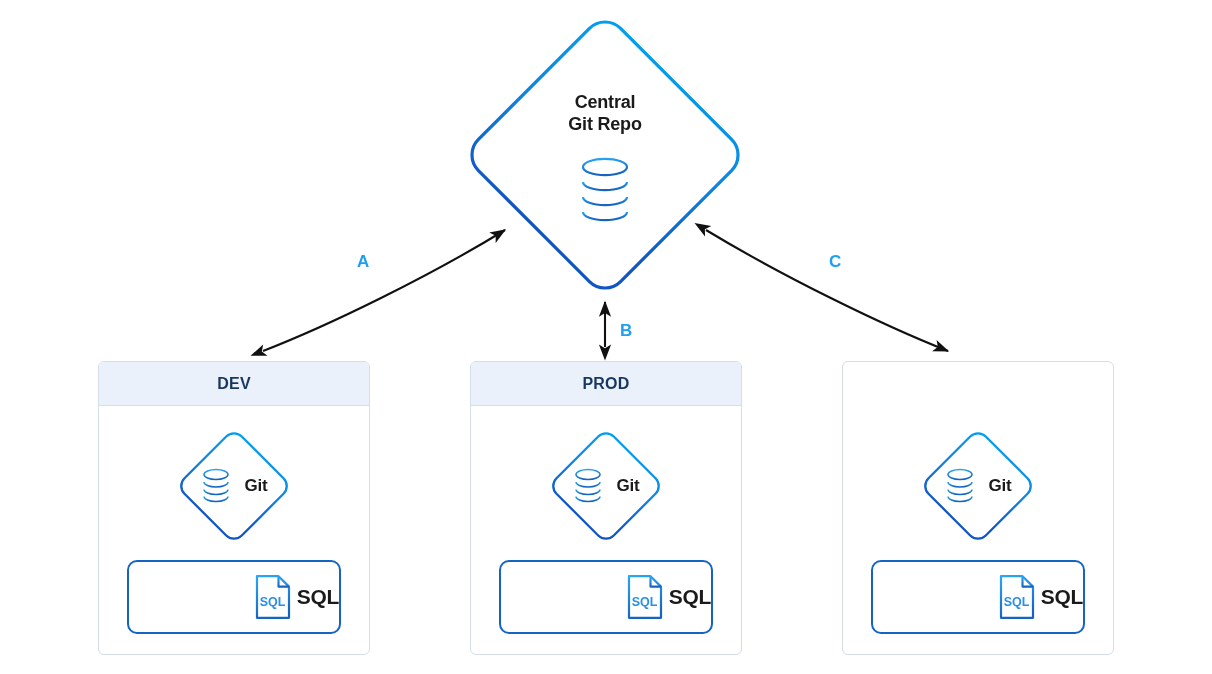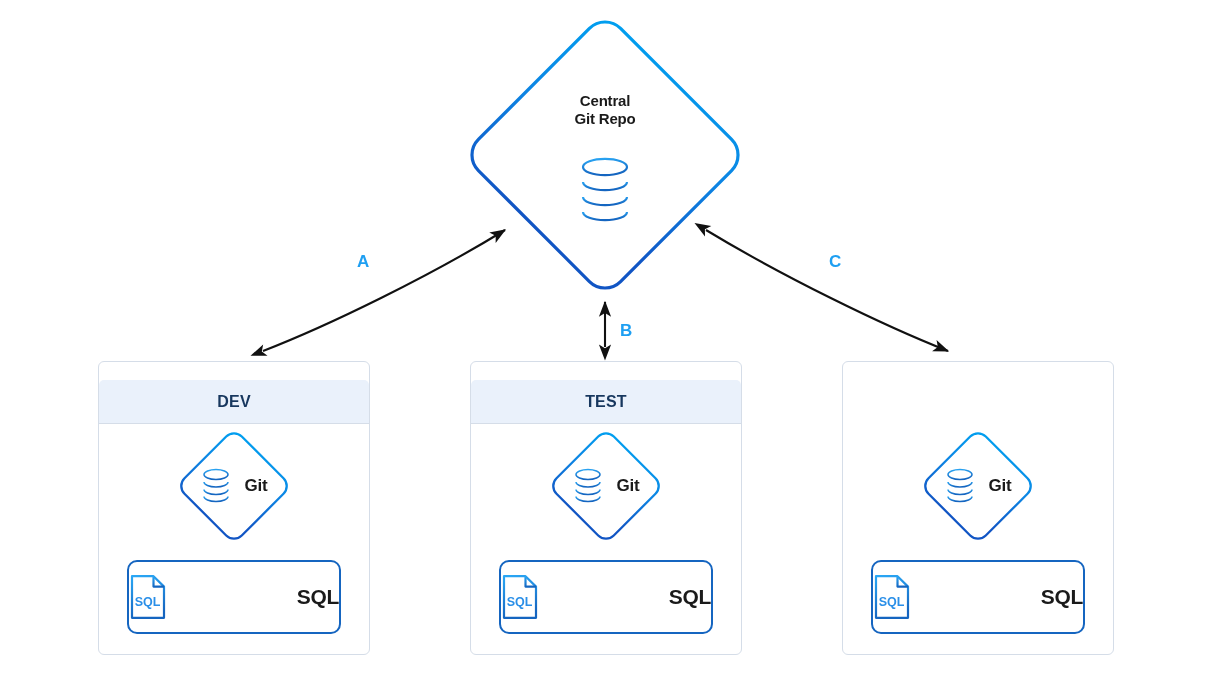--- a/index.html
+++ b/index.html
@@ -25,21 +25,21 @@
     height: 674px;
   }
 
   
   .central-label {
     position: absolute;
     left: 505px;
     top: 92px;
     width: 200px;
     text-align: center;
-    font-size: 15px;
+    font-size: 18px;
     font-weight: bold;
     line-height: 1.22;
     color: #1a1a1a;
     letter-spacing: -0.2px;
   }
 
   
   .arrow-label {
     position: absolute;
     font-size: 17px;
@@ -62,21 +62,21 @@
     border-radius: 6px;
     box-sizing: border-box;
   }
   #panel-dev  { left: 98px; }
   #panel-test { left: 470px; }
   #panel-prod { left: 842px; }
 
   .env-header {
     position: absolute;
     left: 0;
-    top: 18px;
+    top: 0;
     right: 0;
     height: 44px;
     background: #eaf1fb;
     border-bottom: 1px solid #d5dde8;
     border-radius: 5px 5px 0 0;
     display: flex;
     align-items: center;
     justify-content: center;
     box-sizing: border-box;
   }
@@ -121,22 +121,22 @@
     left: 50%;
     top: 198px;
     margin-left: -107px;
     width: 214px;
     height: 74px;
     border: 2.5px solid #1565c0;
     border-radius: 10px;
     box-sizing: border-box;
     display: flex;
     align-items: center;
-    justify-content: space-between;
-    gap: 13px;
+    justify-content: flex-end;
+    gap: 5px;
   }
   .sql-icon { display: block; }
   .sql-text {
     font-size: 21px;
     font-weight: bold;
     color: #1a1a1a;
     letter-spacing: -0.3px;
   }
 </style>
 </head>
@@ -221,21 +221,21 @@
         <path d="M3,2.2 L24.5,2.2 L35,12.6 L35,43.8 L3,43.8 Z" fill="#ffffff" stroke="url(#cylGrad)" stroke-width="2.2" stroke-linejoin="round"></path>
         <path d="M24.5,2.2 L24.5,12.6 L35,12.6" fill="none" stroke="url(#cylGrad)" stroke-width="2.2" stroke-linejoin="round"></path>
         <text x="18.5" y="31.5" text-anchor="middle" font-family="Liberation Sans, sans-serif" font-size="12.5" font-weight="bold" fill="#2a8fe8">SQL</text>
       </svg>
       <span class="sql-text">SQL</span>
     </div>
   </div>
 
   <div class="env-panel" id="panel-test">
     <div class="env-header">
-      <span class="env-title">TEST</span>
+      <span class="env-title">PROD</span>
     </div>
 
     <div class="git-node">
       <svg width="116" height="116" viewBox="0 0 116 116" xmlns="http://www.w3.org/2000/svg">
         <rect x="17.5" y="17.5" width="81" height="81" rx="11" ry="11" transform="rotate(45 58 58)" fill="#ffffff" stroke="url(#diamondGrad)" stroke-width="2.3"></rect>
       </svg>
       <div class="git-inner">
         <svg width="32" height="40" viewBox="0 0 32 40" xmlns="http://www.w3.org/2000/svg">
           <g stroke="url(#cylGrad)" stroke-width="1.5" fill="#ffffff">
             <ellipse cx="16" cy="8.5" rx="12" ry="5"></ellipse>

